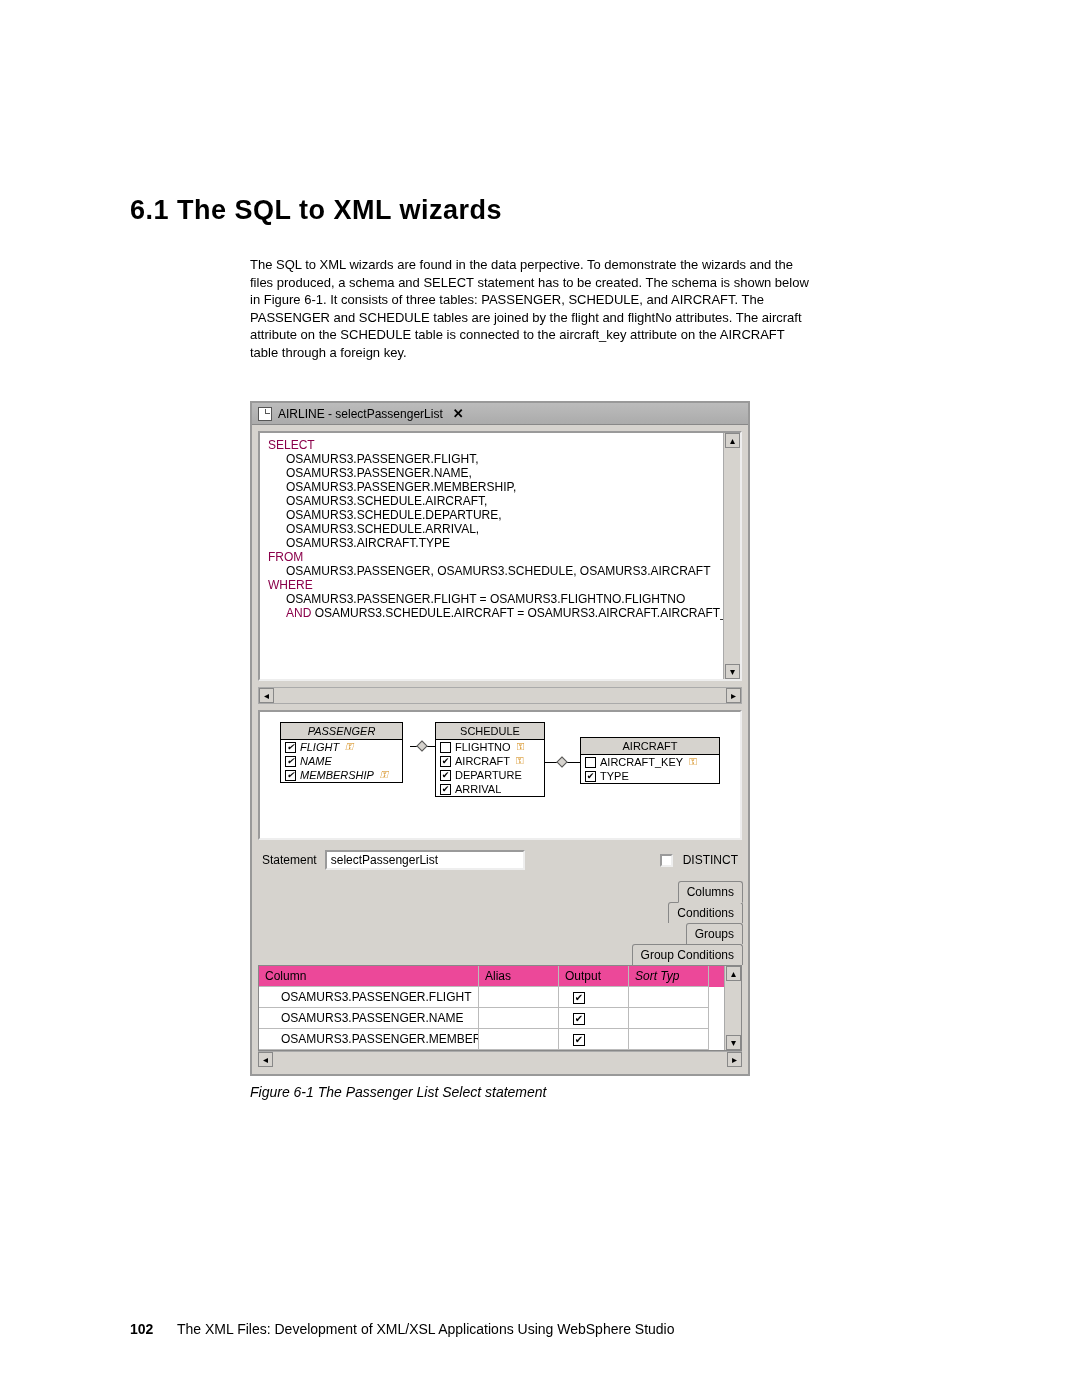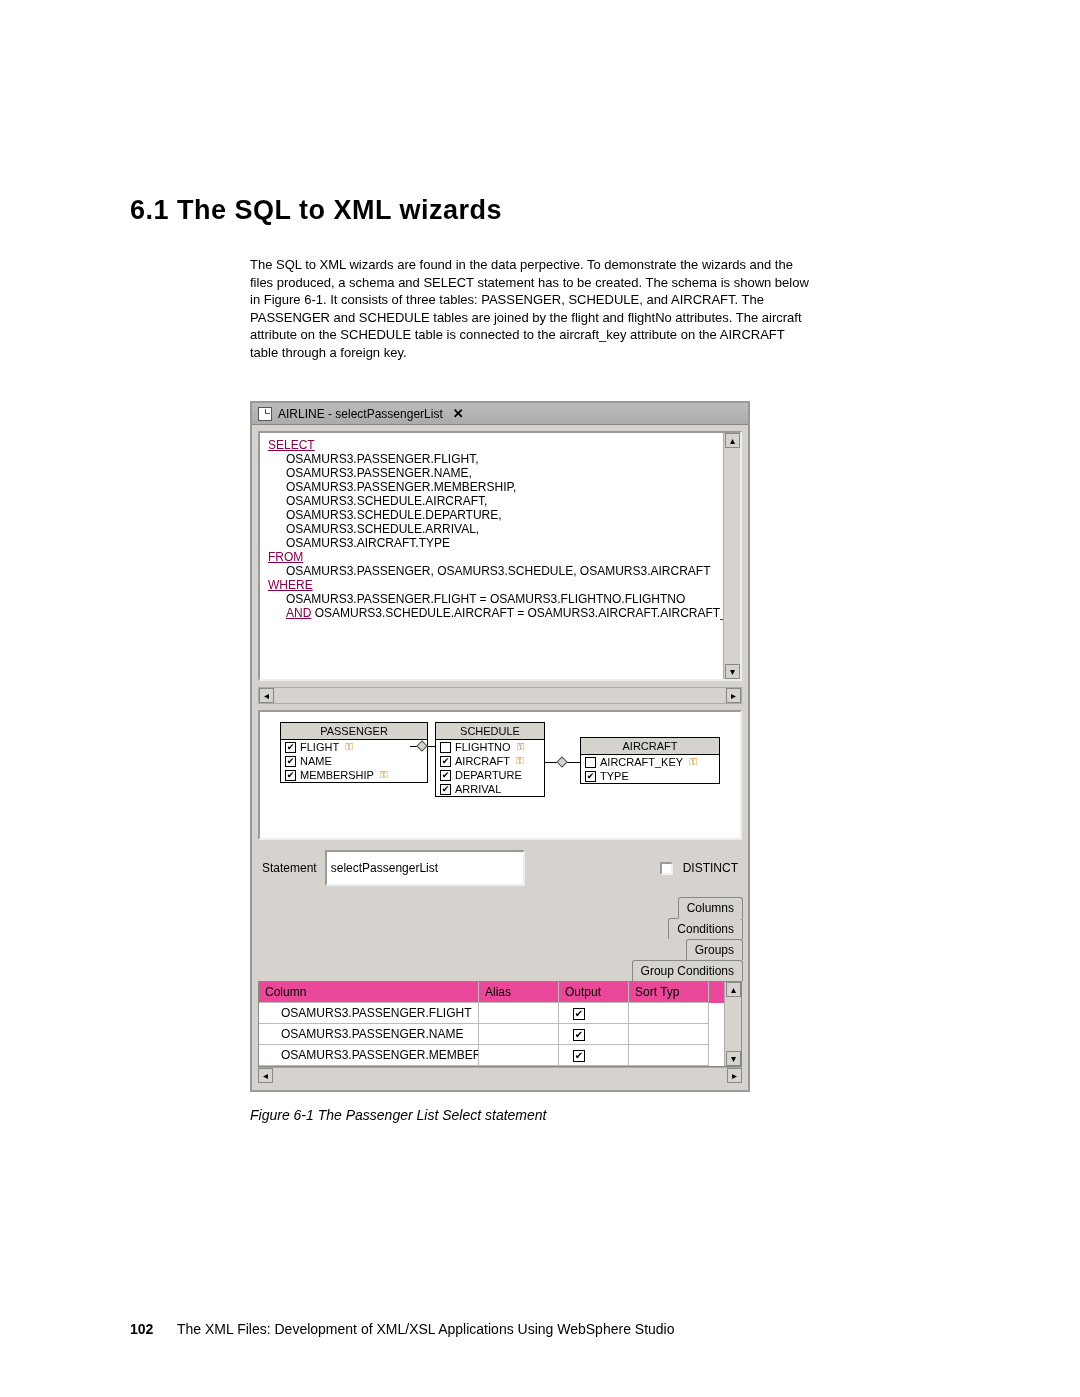--- a/index.html
+++ b/index.html
@@ -70,21 +70,21 @@
   background: #fff;
   margin: 6px;
   border: 2px inset #eee;
   padding: 5px 8px 5px 8px;
   height: 250px;
   position: relative;
   font-family: Tahoma, Arial, sans-serif;
   font-size: 12px;
   overflow: hidden;
 }
-.kw { color: #8a004a; text-decoration: underline; }
+.kw { color: #8a004a; }
 .sql-pane .line { white-space: nowrap; }
 .sql-pane .indent { padding-left: 18px; }
 .sql-scroll-v {
   position:absolute; right:0; top:0; width:17px; height:100%;
   background:#d6d3ce; border-left:1px solid #aaa;
 }
 .sql-scroll-v .arrow, .hscroll .arrow {
   width:15px; height:15px; background:#d6d3ce;
   border:1px solid #888; display:flex; align-items:center; justify-content:center;
   font-size:10px;
@@ -126,21 +126,21 @@
 .joindot {
   position:absolute; width:8px; height:8px; border:1px solid #555; background:#d6d3ce;
   transform: rotate(45deg);
 }
 
 .stmt-row {
   display:flex; align-items:center; gap:8px; padding:4px 10px 10px 10px;
 }
 .stmt-row .lbl { font-size:12px; }
 .stmt-row input.text {
-  flex:0 0 200px; height:36px; border:2px inset #eee; background:#fff;
+  flex:0 0 200px; height:20px; border:2px inset #eee; background:#fff;
   padding:5px 4px; font-size:12px; font-family:inherit;
 }
 .stmt-row .spacer { flex:1; }
 .distinct { display:flex; align-items:center; gap:10px; font-size:12px; }
 .distinct .box {
   width:13px; height:13px; border:2px inset #eee; background:#fff;
 }
 
 .tabs {
   display:flex; padding:0 6px; gap:0; align-items:flex-end;flex-direction:column;
@@ -160,21 +160,21 @@
   display:flex; font-size:12px;
 }
 .grid-head > div, .grid-row > div {
   border-right:1px solid #bbb; border-bottom:1px solid #bbb;
   padding:3px 6px; overflow:hidden; white-space:nowrap;
 }
 .grid-head { background:#ec4899; }
 .col-c { flex:0 0 220px; }
 .col-a { flex:0 0 80px; }
 .col-o { flex:0 0 70px; text-align:left; }
-.col-s { flex:0 0 80px; }
+.col-s { flex:0 0 80px;font-style:italic; }
 .gchk {
   width:12px; height:12px; border:1px solid #000; display:inline-flex;
   align-items:center; justify-content:center; font-size:10px; margin-left:8px;
 }
 .grid-vscroll {
   position:absolute; right:0; top:0; width:17px; height:100%;
   background:#d6d3ce; border-left:1px solid #aaa;
 }
 .grid-vscroll .arrow { position:absolute; width:15px; height:15px; border:1px solid #888;
   display:flex; align-items:center; justify-content:center; font-size:10px; background:#d6d3ce; }
@@ -185,21 +185,21 @@
   position:relative;
 }
 .grid-hscroll .arrow { position:absolute; width:15px; height:15px; border:1px solid #888;
   display:flex; align-items:center; justify-content:center; font-size:10px; background:#d6d3ce; top:0; }
 .grid-hscroll .arrow.l { left:0; }
 .grid-hscroll .arrow.r { right:0; }
 
 .figure-caption {
   font-style: italic;
   font-size: 14px;
-  margin-top: 15px;
+  margin-top: 8px;
 }
 .footer {
   position:absolute;
   bottom:60px;
   left:130px;
   font-size:14px;
 }
 .footer .pn { font-weight:bold; margin-right:20px; }
 </style>
 </head>
@@ -237,21 +237,21 @@
           <div class="arrow down">▾</div>
         </div>
       </div>
       <div class="hscroll">
         <div class="arrow left">◂</div>
         <div class="arrow right">▸</div>
       </div>
 
       <div class="diagram-pane">
 
-        <div class="tbox" style="left:20px; top:10px; width:148px;">
+        <div class="tbox" style="left:20px; top:10px; width:123px;font-style:italic;">
           <div class="thead">PASSENGER</div>
           <div class="trow">
               <span class="chk">✔</span>
               <span>FLIGHT</span>
               <span class="key">⚿</span>
             </div>
           <div class="trow">
               <span class="chk">✔</span>
               <span>NAME</span>
             </div>

